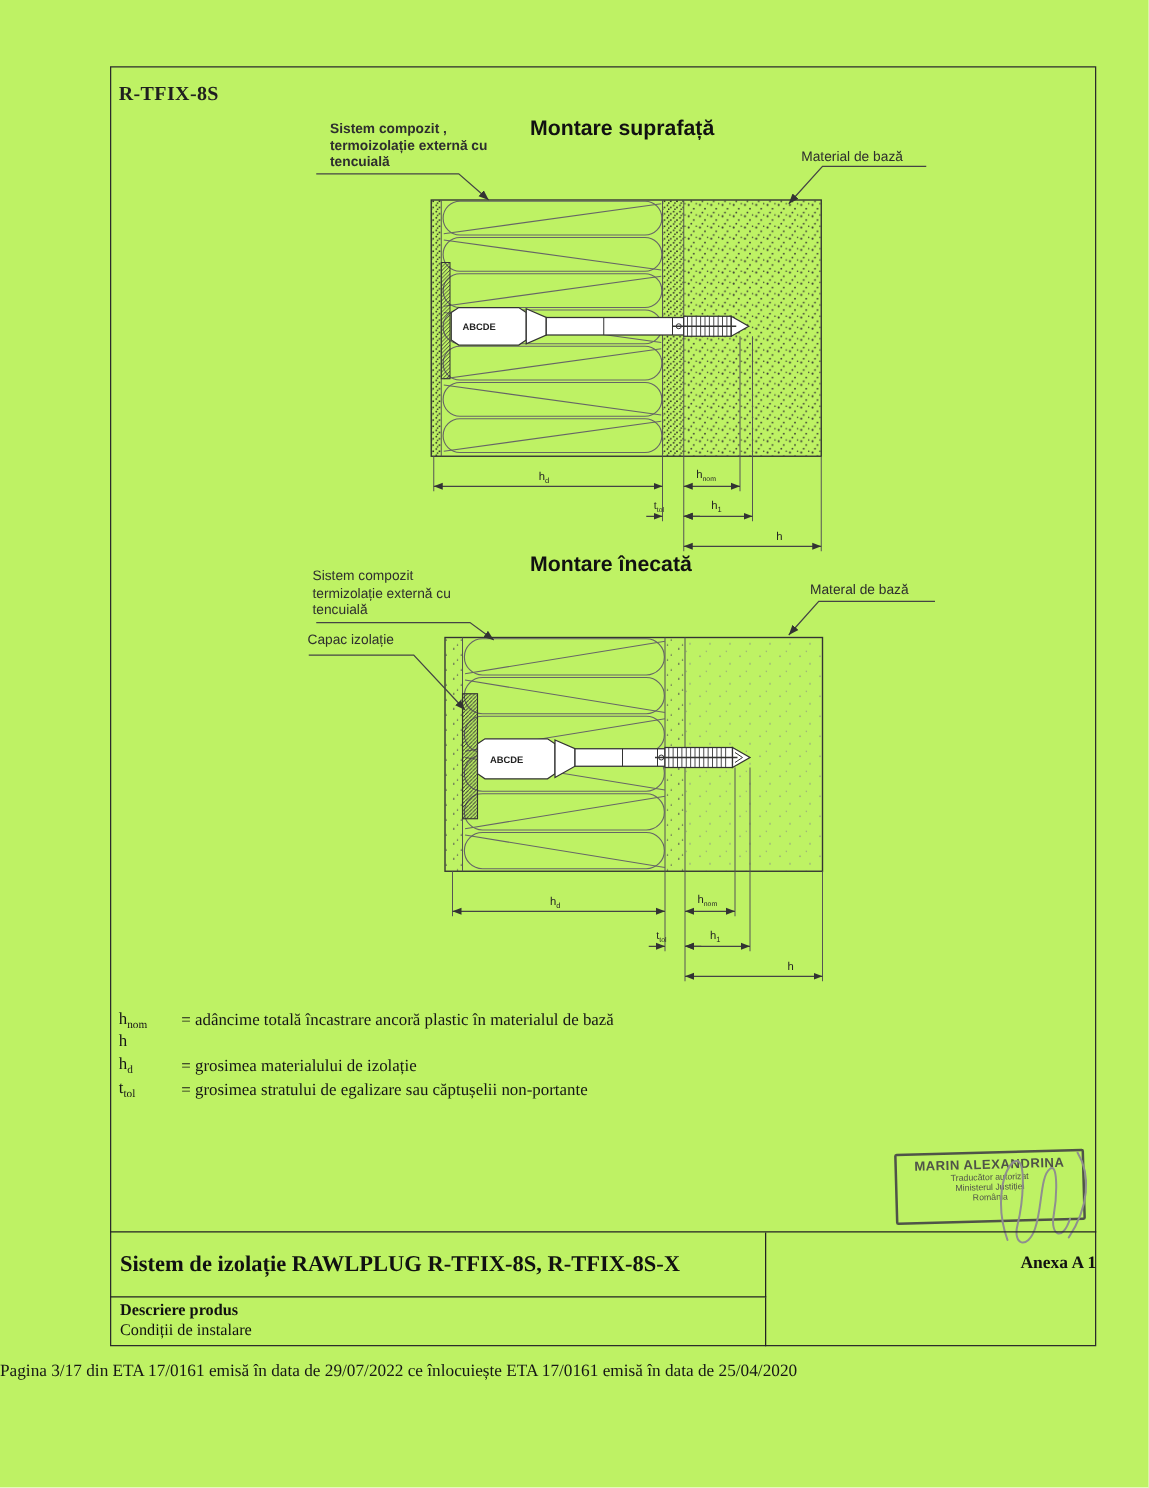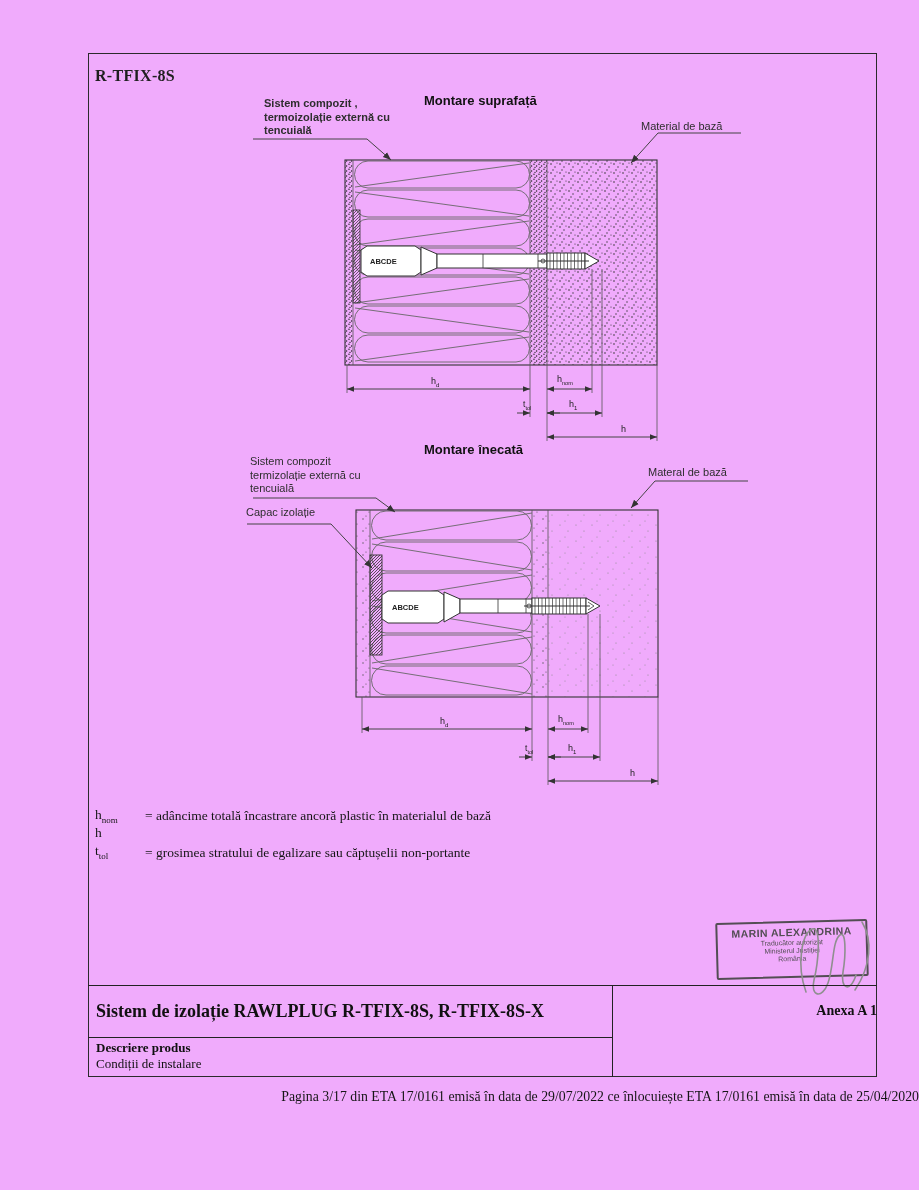--- a/index.html
+++ b/index.html
@@ -1,22 +1,22 @@
 <!DOCTYPE html>
 <html><head>
 <meta charset="utf-8">
 <style>
   html,body{margin:0;padding:0;background:#ffffff;}
-  .page{position:relative;width:919px;height:1190px;background:#f0abfc;overflow:hidden;
+  .page{position:relative;width:919px;height:1190px;background:#bef264;overflow:hidden;
         font-family:"Liberation Sans", sans-serif;color:#1f1f1f;}
   .frame{position:absolute;left:88px;top:53px;width:789px;height:1024px;
          border:1.6px solid #2b2b2b;box-sizing:border-box;}
   .doc-title{position:absolute;left:95px;top:67px;font-family:"Liberation Serif",serif;
              font-weight:bold;font-size:16px;letter-spacing:.3px;}
-  .diag-title{position:absolute;font-weight:bold;font-size:13px;color:#111;}
+  .diag-title{position:absolute;font-weight:bold;font-size:17px;color:#111;}
   .lbl{position:absolute;font-size:11px;line-height:13.5px;color:#2e2e2e;}
   .overlay{position:absolute;left:0;top:0;pointer-events:none;}
   .legend{position:absolute;left:95px;top:806px;width:620px;
           font-family:"Liberation Serif",serif;font-size:13.5px;color:#161616;}
   .legend-row{display:flex;height:18.4px;align-items:flex-end;}
   .lsym{width:50px;flex:0 0 50px;}
   .lsym sub{font-size:9px;}
   .ldef{flex:1;margin-top:48px;}
   .stamp{position:absolute;left:716px;top:921px;width:152px;height:57px;
          border:2.5px solid #464646;border-radius:2px;transform:rotate(-1.6deg);
@@ -24,21 +24,21 @@
   .stamp .s1{font-size:10.5px;font-weight:bold;letter-spacing:.4px;}
   .stamp .s2{font-size:7px;margin-top:1px;}
   .btable{position:absolute;left:88px;top:985px;width:789px;height:92px;box-sizing:border-box;
           border-top:1.6px solid #222;display:grid;grid-template-columns:525px 1fr;
           grid-template-rows:52px 1fr;font-family:"Liberation Serif",serif;color:#111;}
   .cellA{grid-column:1;grid-row:1;border-right:1.6px solid #222;border-bottom:1.6px solid #222;
          display:flex;align-items:center;padding-left:8px;font-weight:bold;font-size:18px;box-sizing:border-box;}
   .cellB{grid-column:1;grid-row:2;border-right:1.6px solid #222;padding:2px 0 0 8px;font-size:13px;box-sizing:border-box;}
   .cellB .b1{font-weight:bold;}
   .cellC{grid-column:2;grid-row:1 / span 2;text-align:right;padding-top:17px;font-weight:bold;font-size:14px;}
-  .footer{position:absolute;left:0;top:1089px;width:919px;text-align:right;
+  .footer{position:absolute;left:0;top:1089px;width:919px;text-align:left;
           font-family:"Liberation Serif",serif;font-size:13.8px;color:#161616;}
   svg text{font-family:"Liberation Sans",sans-serif;fill:#222;}
 </style>
 </head>
 <body>
 
 <div class="page">
   <div class="frame"></div>
 
   <div class="doc-title">R-TFIX-8S</div>
@@ -265,20 +265,24 @@
 
   <div class="legend">
     <div class="legend-row">
       <span class="lsym"><span>h</span><sub>nom</sub></span>
       <span class="ldef">= adâncime totală încastrare ancoră plastic în materialul de bază</span>
     </div>
     <div class="legend-row">
       <span class="lsym"><span>h</span><sub></sub></span>
     </div>
     <div class="legend-row">
+      <span class="lsym"><span>h</span><sub>d</sub></span>
+      <span class="ldef">= grosimea materialului de izolație</span>
+    </div>
+    <div class="legend-row">
       <span class="lsym"><span>t</span><sub>tol</sub></span>
       <span class="ldef">= grosimea stratului de egalizare sau căptușelii non-portante</span>
     </div>
   </div>
 
   <div class="stamp">
     <div class="s1">MARIN ALEXANDRINA</div>
     <div class="s2">Traducător autorizat</div>
     <div class="s2">Ministerul Justiției</div>
     <div class="s2">România</div>

